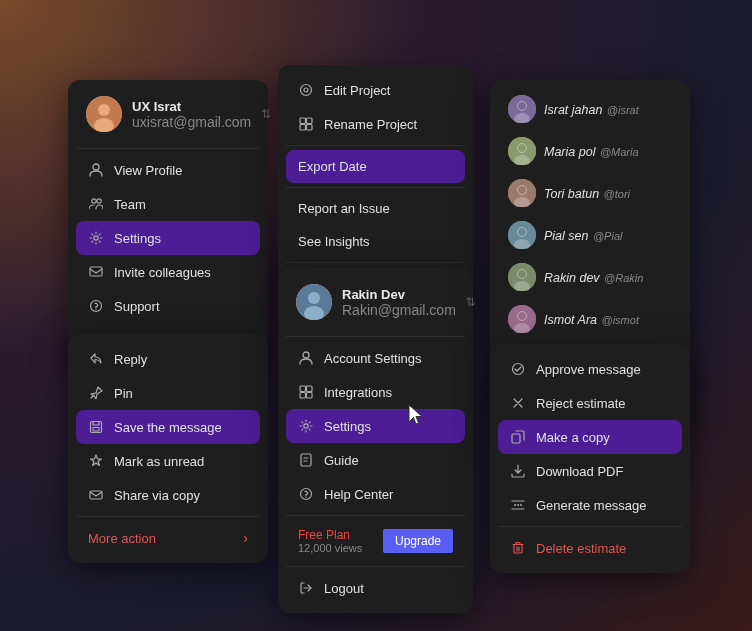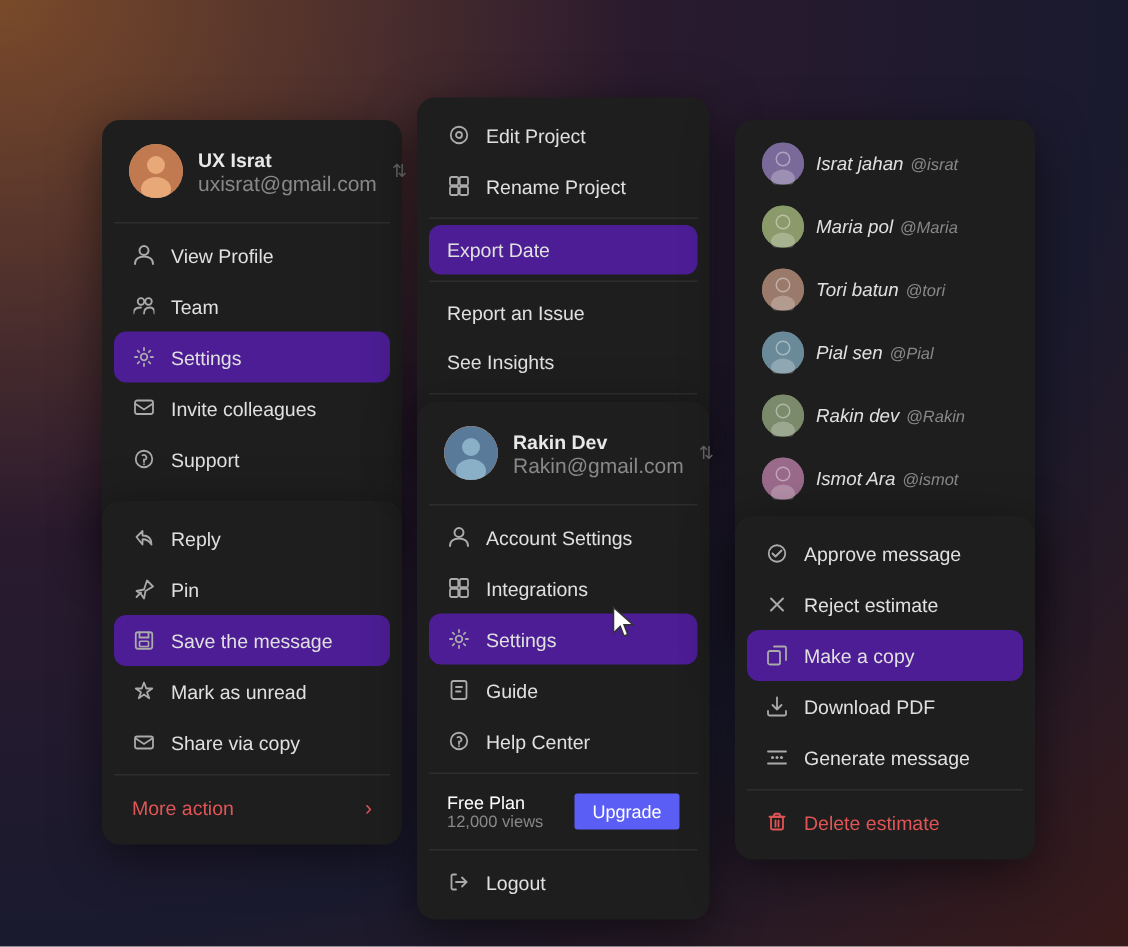--- a/index.html
+++ b/index.html
@@ -206,21 +206,21 @@
 
     .free-plan-section {
       padding: 8px 12px;
       display: flex;
       align-items: center;
       justify-content: space-between;
     }
 
     .free-plan-text {
       font-size: 12px;
-      color: #ffffff;
+      color: #ef4444;
       font-weight: 500;
     }
 
     .free-plan-views {
       font-size: 11px;
       color: #888;
     }
 
     .cursor-icon {
       position: absolute;

